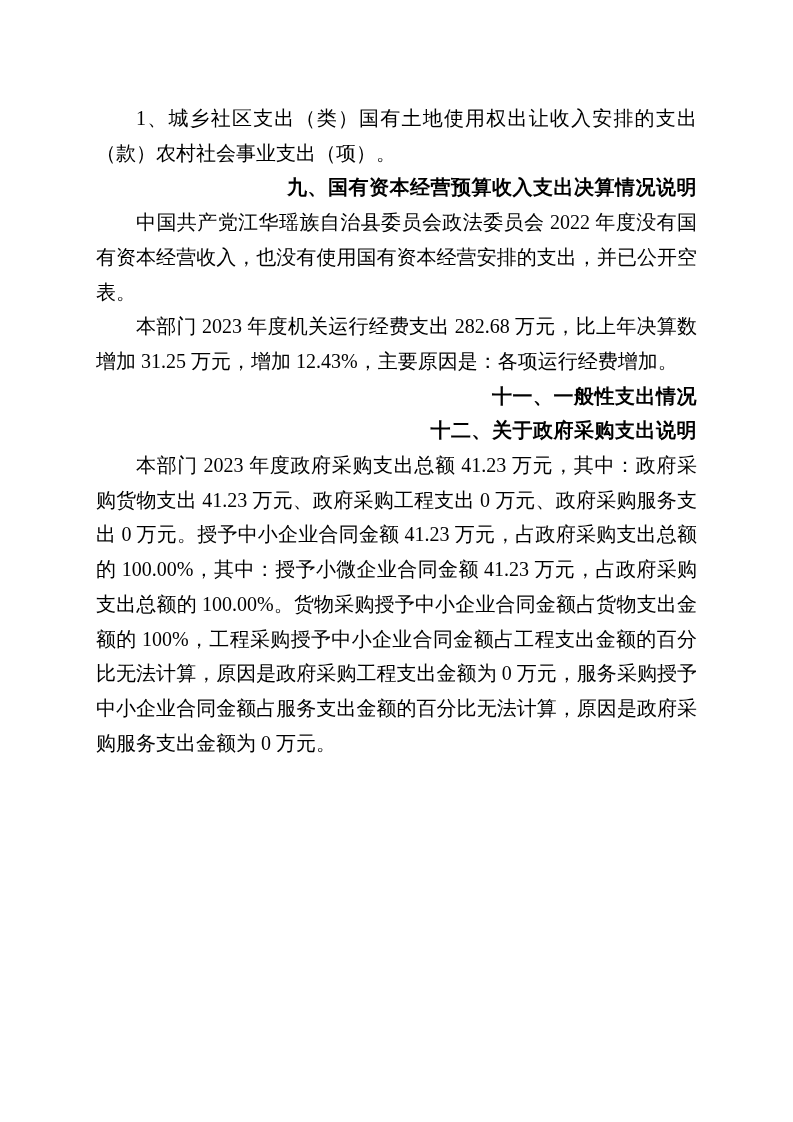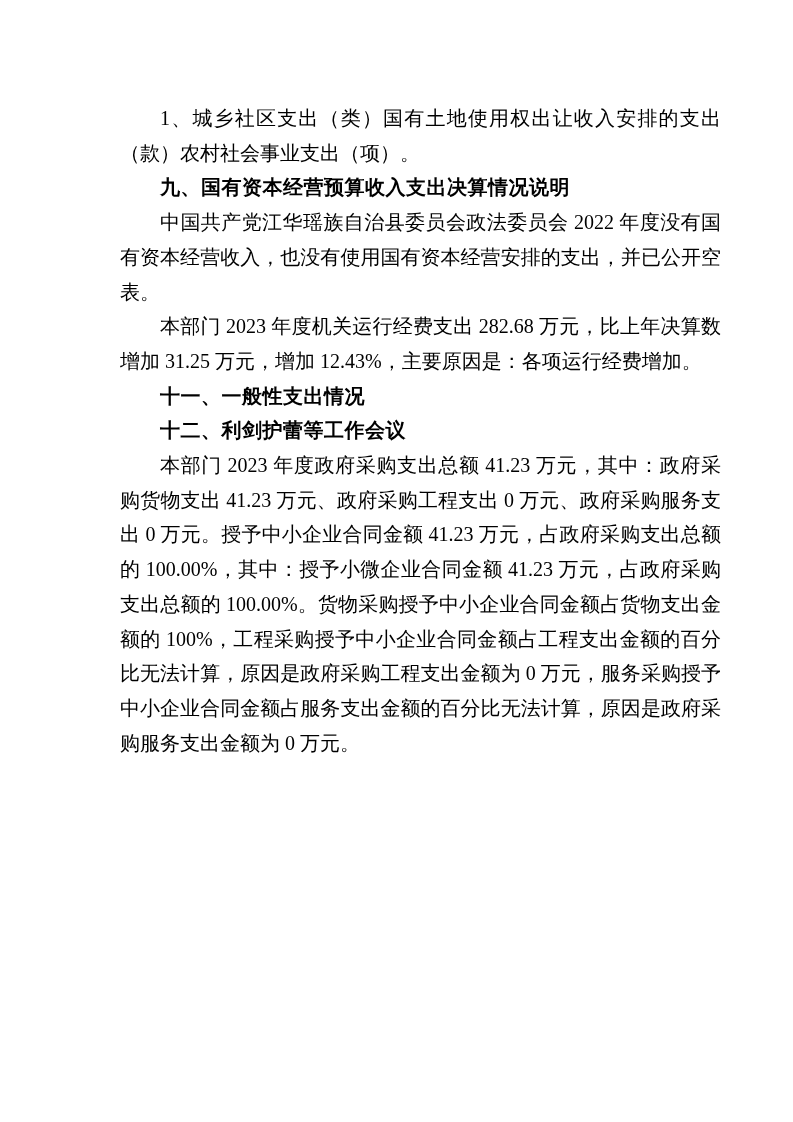--- a/index.html
+++ b/index.html
@@ -12,46 +12,45 @@
     width: 793px;
     height: 1122px;
     background: #ffffff;
     overflow: hidden;
   }
   .content {
     position: absolute;
     left: 96px;
     top: 101px;
     width: 601px;
-    margin-left: 24px;
   }
   .content p {
     margin: 0;
     padding: 0;
     font-family: "Liberation Serif", "DejaVu Serif", serif;
     font-size: 20px;
     line-height: 34.7px;
     color: #000000;
     text-indent: 2em;
     text-align: justify;
     text-justify: inter-ideograph;
   }
   .content p.heading {
     font-family: "DejaVu Sans", "Liberation Sans", sans-serif;
     font-weight: 700;
-    text-align: left;
+    text-align: right;
     letter-spacing: 0.5px;
   }
 </style>
 </head>
 <body>
 
 <div class="page">
   <div class="content">
       <p class="paragraph">1、城乡社区支出（类）国有土地使用权出让收入安排的支出（款）农村社会事业支出（项）。</p>
       <p class="heading">九、国有资本经营预算收入支出决算情况说明</p>
       <p class="paragraph">中国共产党江华瑶族自治县委员会政法委员会 2022 年度没有国有资本经营收入，也没有使用国有资本经营安排的支出，并已公开空表。</p>
       <p class="paragraph">本部门 2023 年度机关运行经费支出 282.68 万元，比上年决算数增加 31.25 万元，增加 12.43%，主要原因是：各项运行经费增加。</p>
       <p class="heading">十一、一般性支出情况</p>
-      <p class="heading">十二、利剑护蕾等工作会议</p>
+      <p class="heading">十二、关于政府采购支出说明</p>
       <p class="paragraph">本部门 2023 年度政府采购支出总额 41.23 万元，其中：政府采购货物支出 41.23 万元、政府采购工程支出 0 万元、政府采购服务支出 0 万元。授予中小企业合同金额 41.23 万元，占政府采购支出总额的 100.00%，其中：授予小微企业合同金额 41.23 万元，占政府采购支出总额的 100.00%。货物采购授予中小企业合同金额占货物支出金额的 100%，工程采购授予中小企业合同金额占工程支出金额的百分比无法计算，原因是政府采购工程支出金额为 0 万元，服务采购授予中小企业合同金额占服务支出金额的百分比无法计算，原因是政府采购服务支出金额为 0 万元。</p>
     </div>
 </div>
 
 </body></html>

